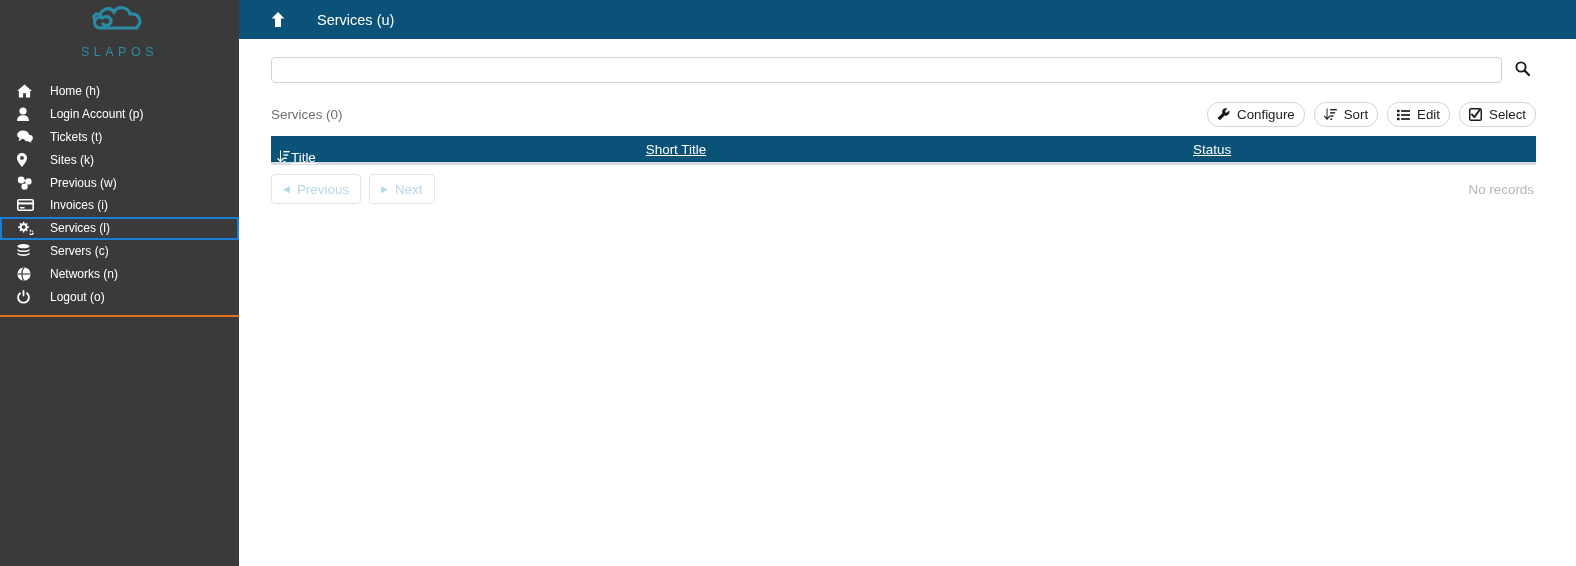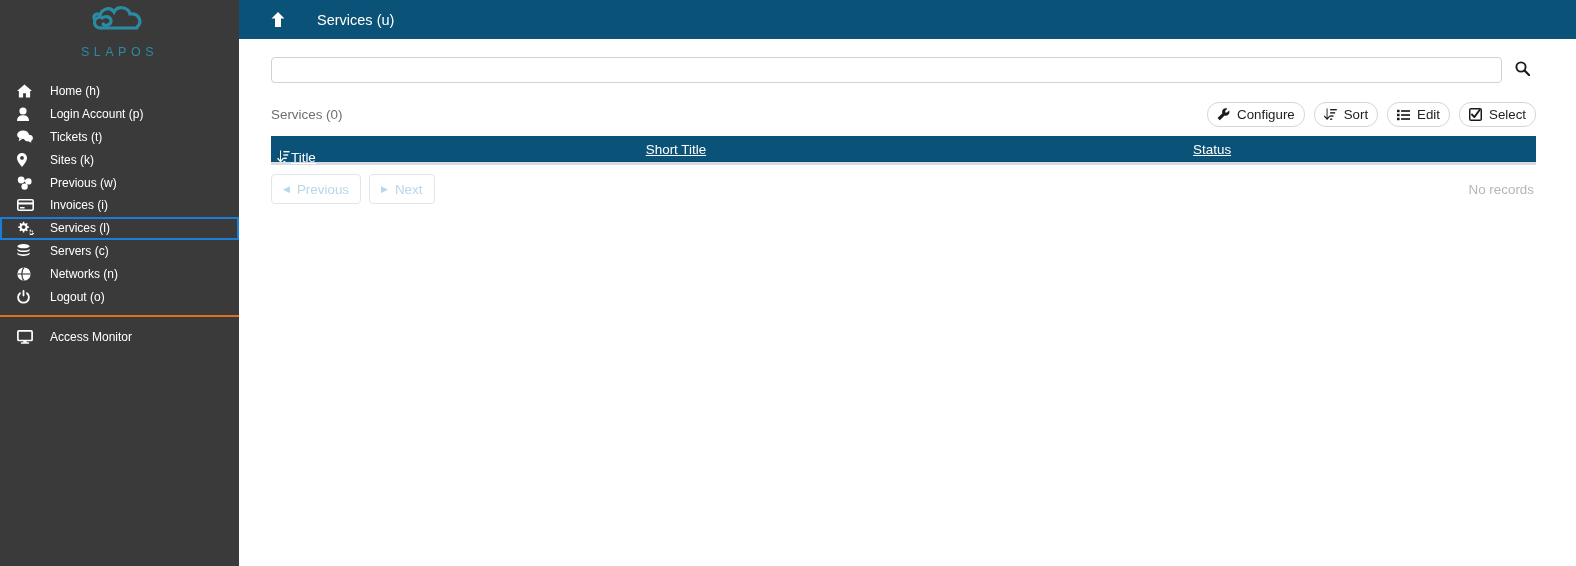--- a/index.html
+++ b/index.html
@@ -303,32 +303,20 @@
             <rect x="5.6" y="0" width="1.8" height="6.4" fill="#fff" rx="0.8"></rect>
           </svg>
         </span>
         <span class="lbl">Logout (o)</span>
       </div>
 
     </div>
 
     <div class="divider-orange"></div>
 
-    <div class="bottom-nav">
-      <div class="nav-item">
-        <span class="ico">
-          <svg width="16" height="14" viewBox="0 0 16 14" fill="none">
-            <rect x="0.9" y="0.9" width="14.2" height="9.6" rx="1" stroke="#fff" stroke-width="1.7"></rect>
-            <rect x="6.3" y="10.6" width="3.4" height="2" fill="#fff"></rect>
-            <rect x="3.8" y="12.2" width="8.4" height="1.5" fill="#fff" rx="0.6"></rect>
-          </svg>
-        </span>
-        <span class="lbl">Access Monitor</span>
-      </div>
-    </div>
 
   </div>
 
   <div class="main">
 
     <div class="topbar">
       <span class="t-ico">
         <svg width="14" height="15" viewBox="0 0 14 15" fill="#fff">
             <path d="M7 0 L13.5 6.6 L10 6.6 L10 15 L4 15 L4 6.6 L0.5 6.6 Z"></path>
           </svg>

